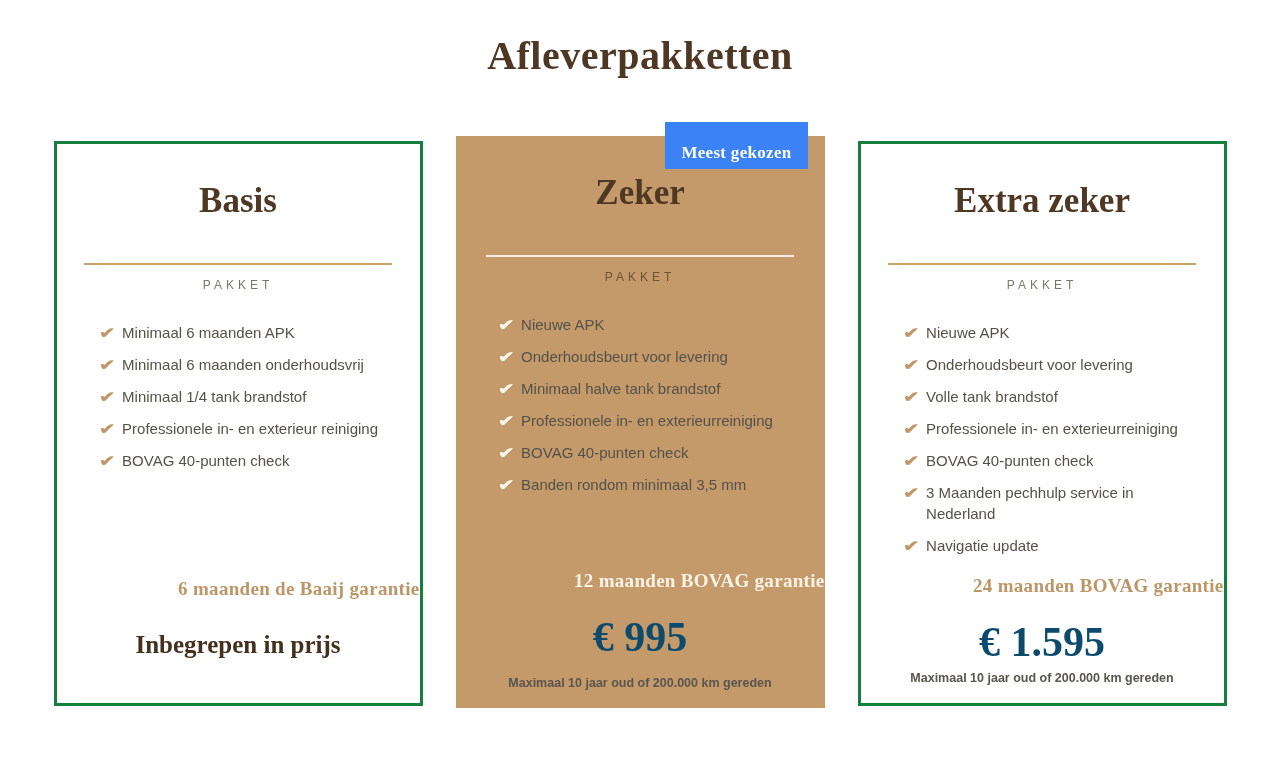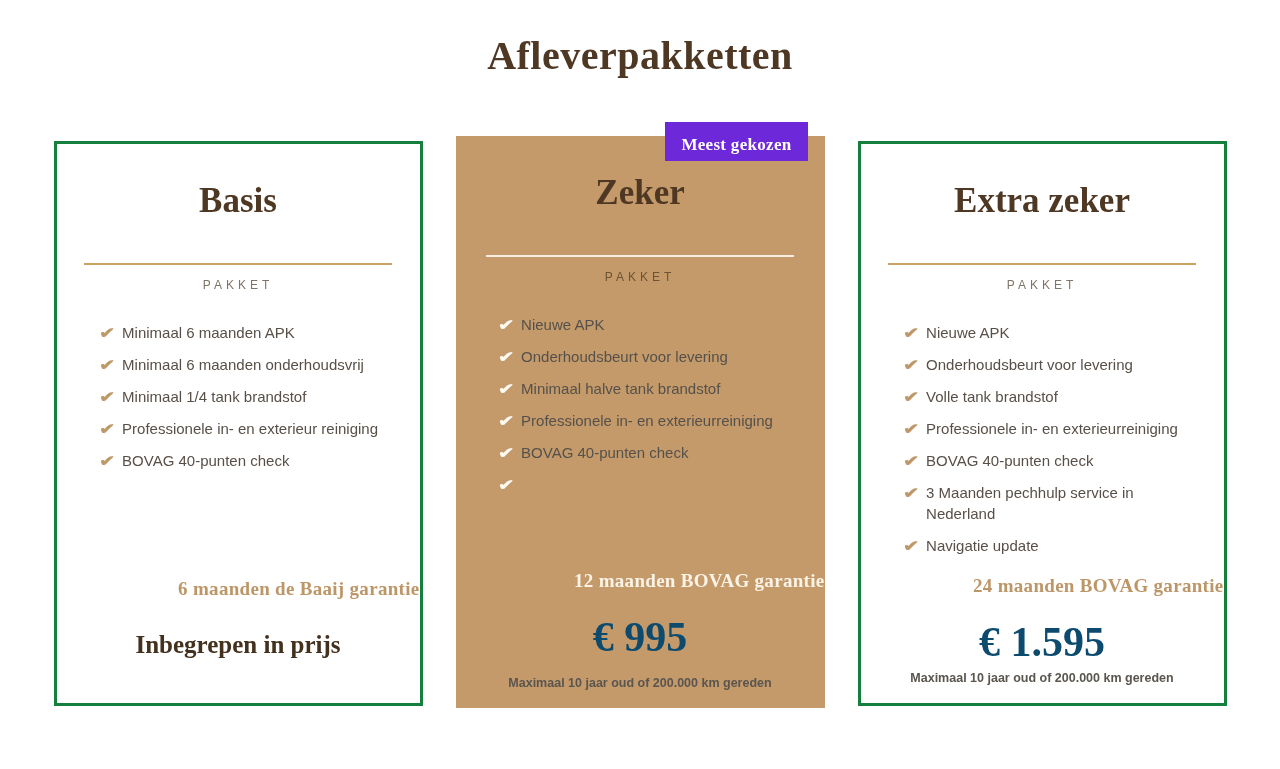--- a/index.html
+++ b/index.html
@@ -38,26 +38,26 @@
   .card.highlighted {
     background:#c49a6b;
     border:none;
     height:572px;
     margin-top:-5px;
   }
   .badge {
     position:absolute;
     top:-14px;
     right:17px;
-    background:#6d28d9;
+    background:#3b82f6;
     color:#ffffff;
     font-family:"Liberation Serif", serif;
     font-weight:700;
     font-size:17px;
-    padding:13px 16px 6px;
+    padding:21px 16px 6px;
     letter-spacing:0.3px;
   }
   .card-title {
     margin-top:38px;
     text-align:center;
     font-family:"Liberation Serif", serif;
     font-weight:700;
     font-size:35px;
     color:#4e3723;
     line-height:1.1;
@@ -190,20 +190,21 @@
       <li>
           <span class="check">✔</span>
           <span>Professionele in- en exterieurreiniging</span>
         </li>
       <li>
           <span class="check">✔</span>
           <span>BOVAG 40-punten check</span>
         </li>
       <li>
           <span class="check">✔</span>
+          <span>Banden rondom minimaal 3,5 mm</span>
         </li>
     </ul>
     <div class="guarantee">12 maanden BOVAG garantie</div>
     <div class="price">€ 995</div>
     <div class="note">Maximaal 10 jaar oud of 200.000 km gereden</div>
   </section>
 
   <section class="card">
     <h2 class="card-title">Extra zeker</h2>
     <div class="divider"></div>

